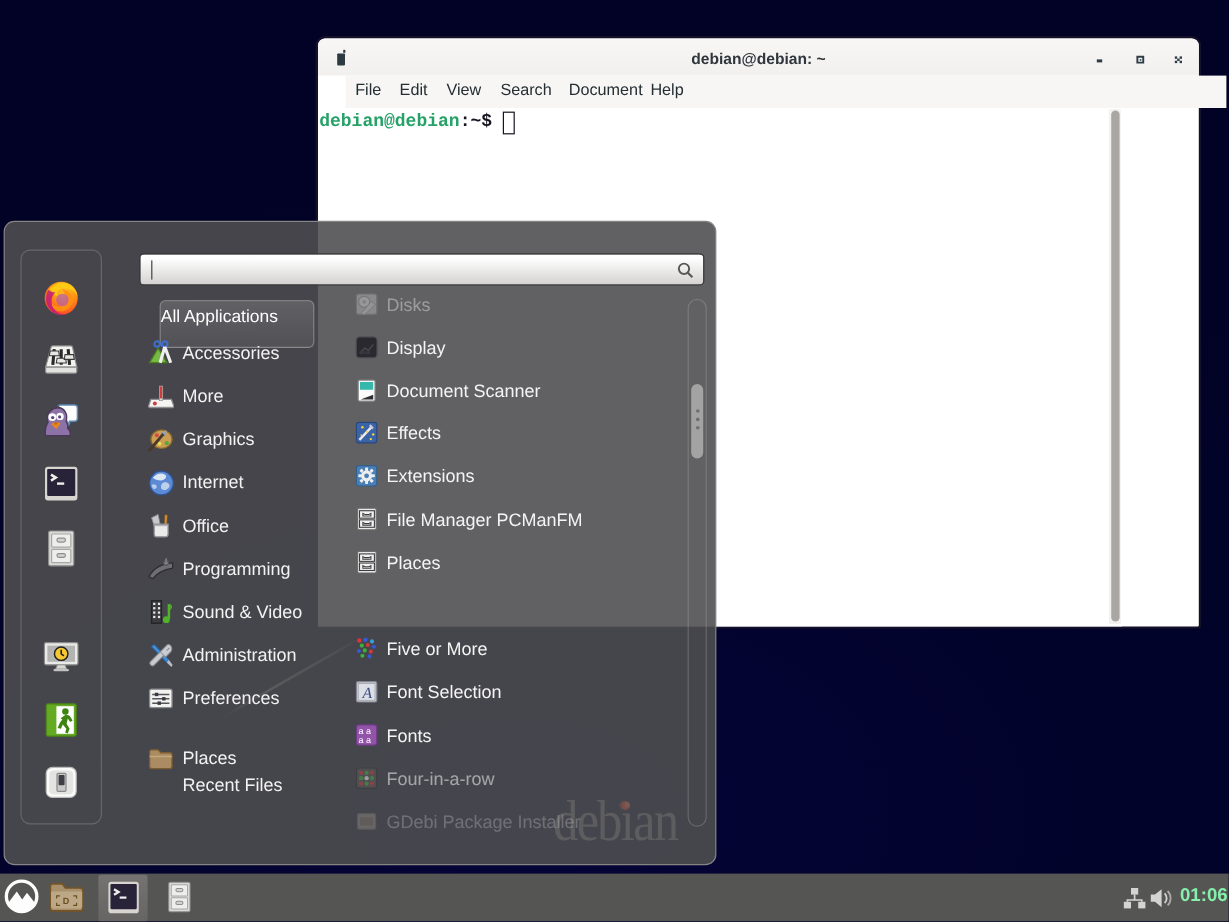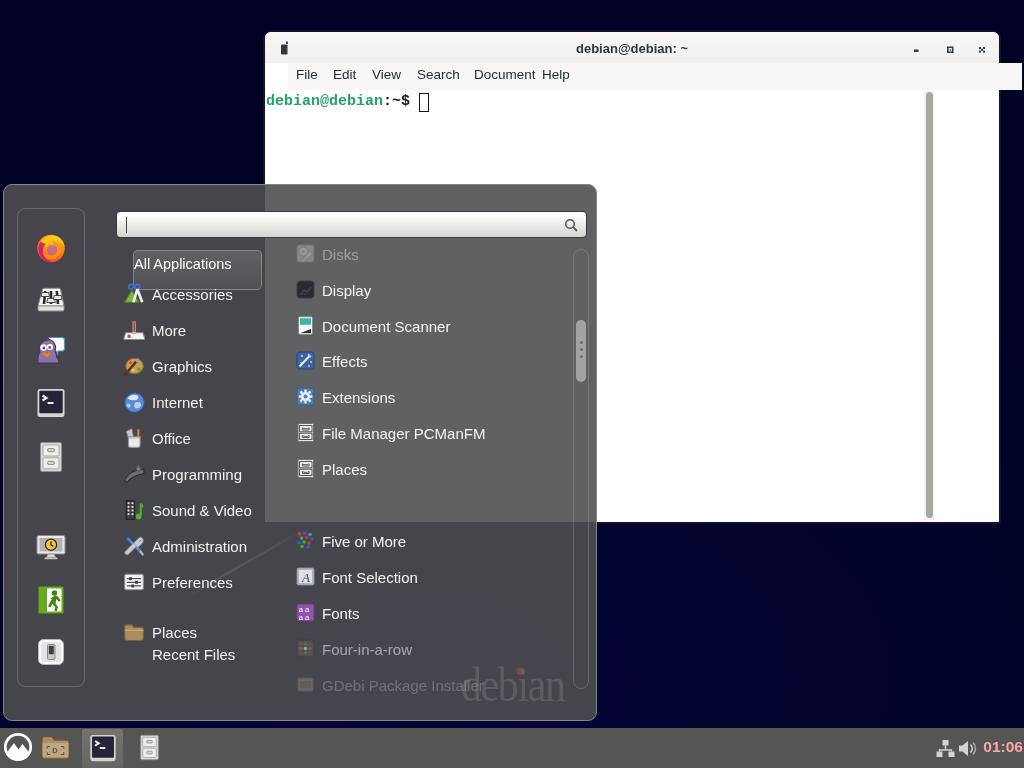--- a/index.html
+++ b/index.html
@@ -30,21 +30,21 @@
   #allapps { left:129px; top:65px; width:129px; height:40px; background:linear-gradient(rgba(125,123,127,0.5),rgba(95,93,97,0.5)); border:1px solid rgba(175,175,175,0.5); border-radius:5px; color:#fff; font-size:14.5px; line-height:27px; }
   .cat { position:absolute; left:119px; width:160px; height:24px; color:#f2f2f2; font-size:15px;text-decoration:underline; }
   .cat .ci { position:absolute; left:0px; top:0px; width:22px; height:22px; }
   .cat .ct { position:absolute; left:29px; top:3px; }
   .app { position:absolute; left:291px; width:290px; height:24px; color:#f4f4f4; font-size:15px; }
   .app .ai { position:absolute; left:1px; top:1px; width:19px; height:19px; }
   .app .at { position:absolute; left:27px; top:3px;text-align:right; }
   #appsb { left:569px; top:64px; width:16px; height:440px; border:1px solid rgba(170,170,170,0.32); border-radius:8px; }
   #appsbthumb { position:absolute; left:2px; top:70px; width:10px; height:62px; background:#a3a3a3; border-radius:5px; }
   #bar { left:0; top:728px; width:1024px; height:40px; background:#555554; }
-  #clock { right:1px; top:10px; font-size:15.5px; font-weight:bold; color:#fca5a5; }
+  #clock { right:1px; top:10px; font-size:15.5px; font-weight:bold; color:#86efac; }
   #activebtn { left:82px; top:1px; width:41px; height:39px; background:linear-gradient(#757372,#676563); border-radius:2px; }
 </style>
 </head>
 <body>
 <div class="abs" id="wall">
   <svg class="abs" style="left:0;top:0" width="1024" height="768">
     <defs>
         <linearGradient id="swl" x1="0" y1="0" x2="1" y2="0">
       <stop offset="0" stop-color="#d8e2d2" stop-opacity="0"></stop>
       <stop offset="0.35" stop-color="#d8e2d2" stop-opacity="0.85"></stop>

